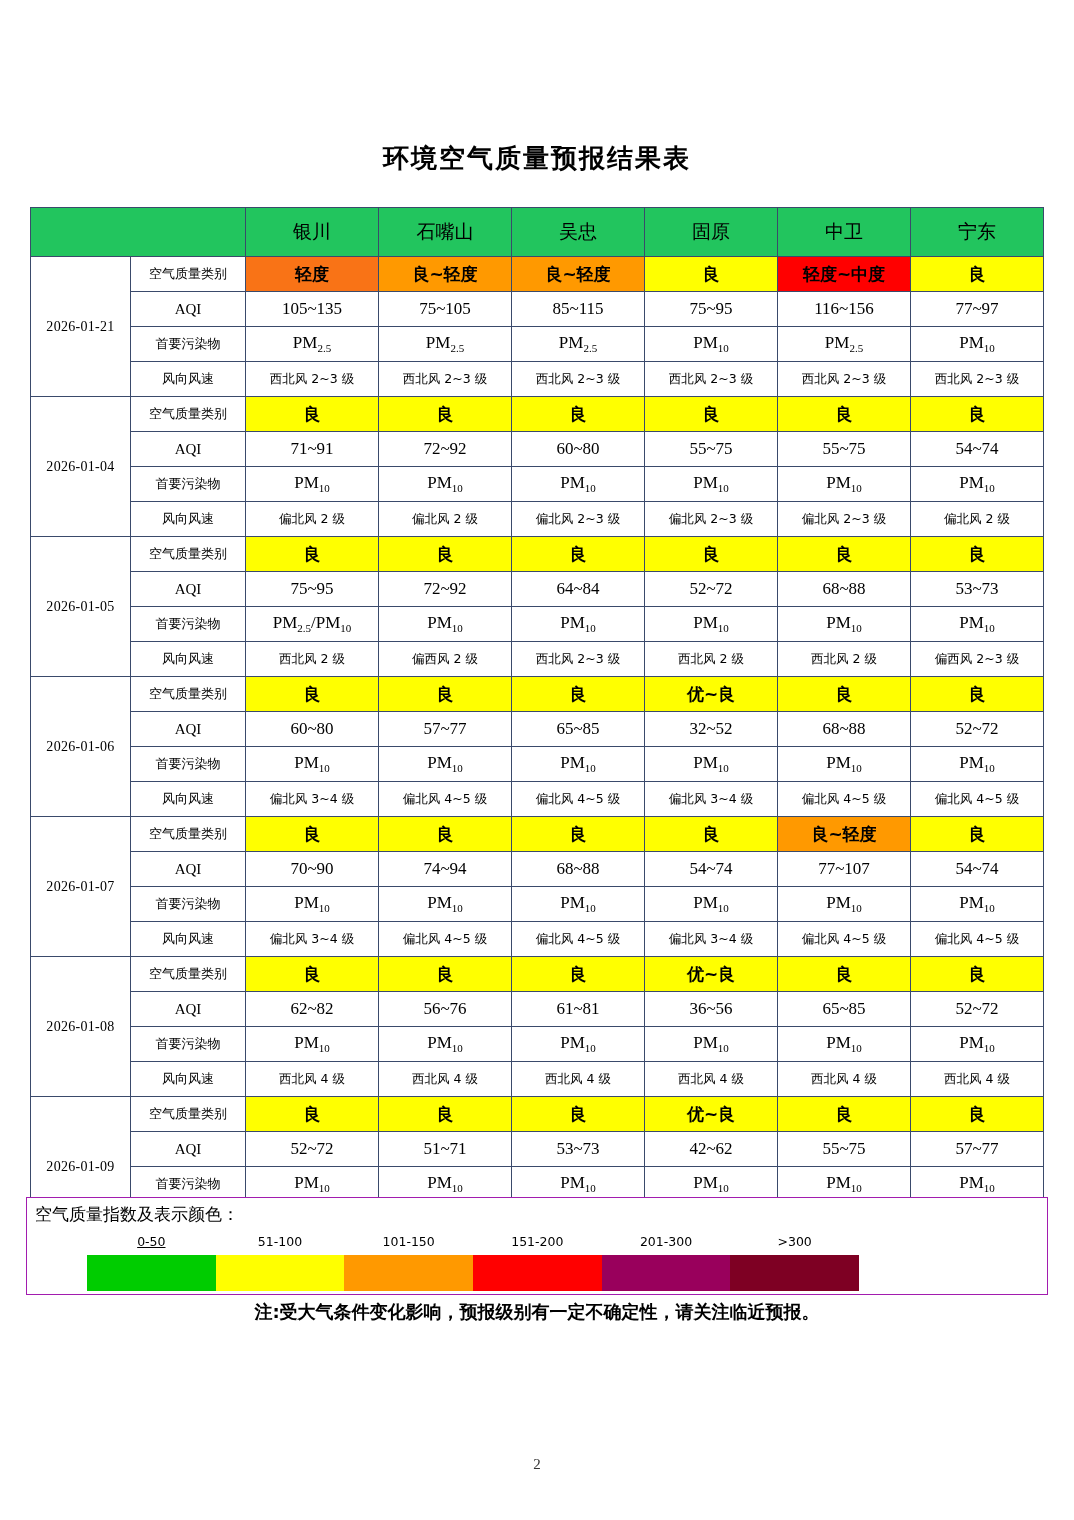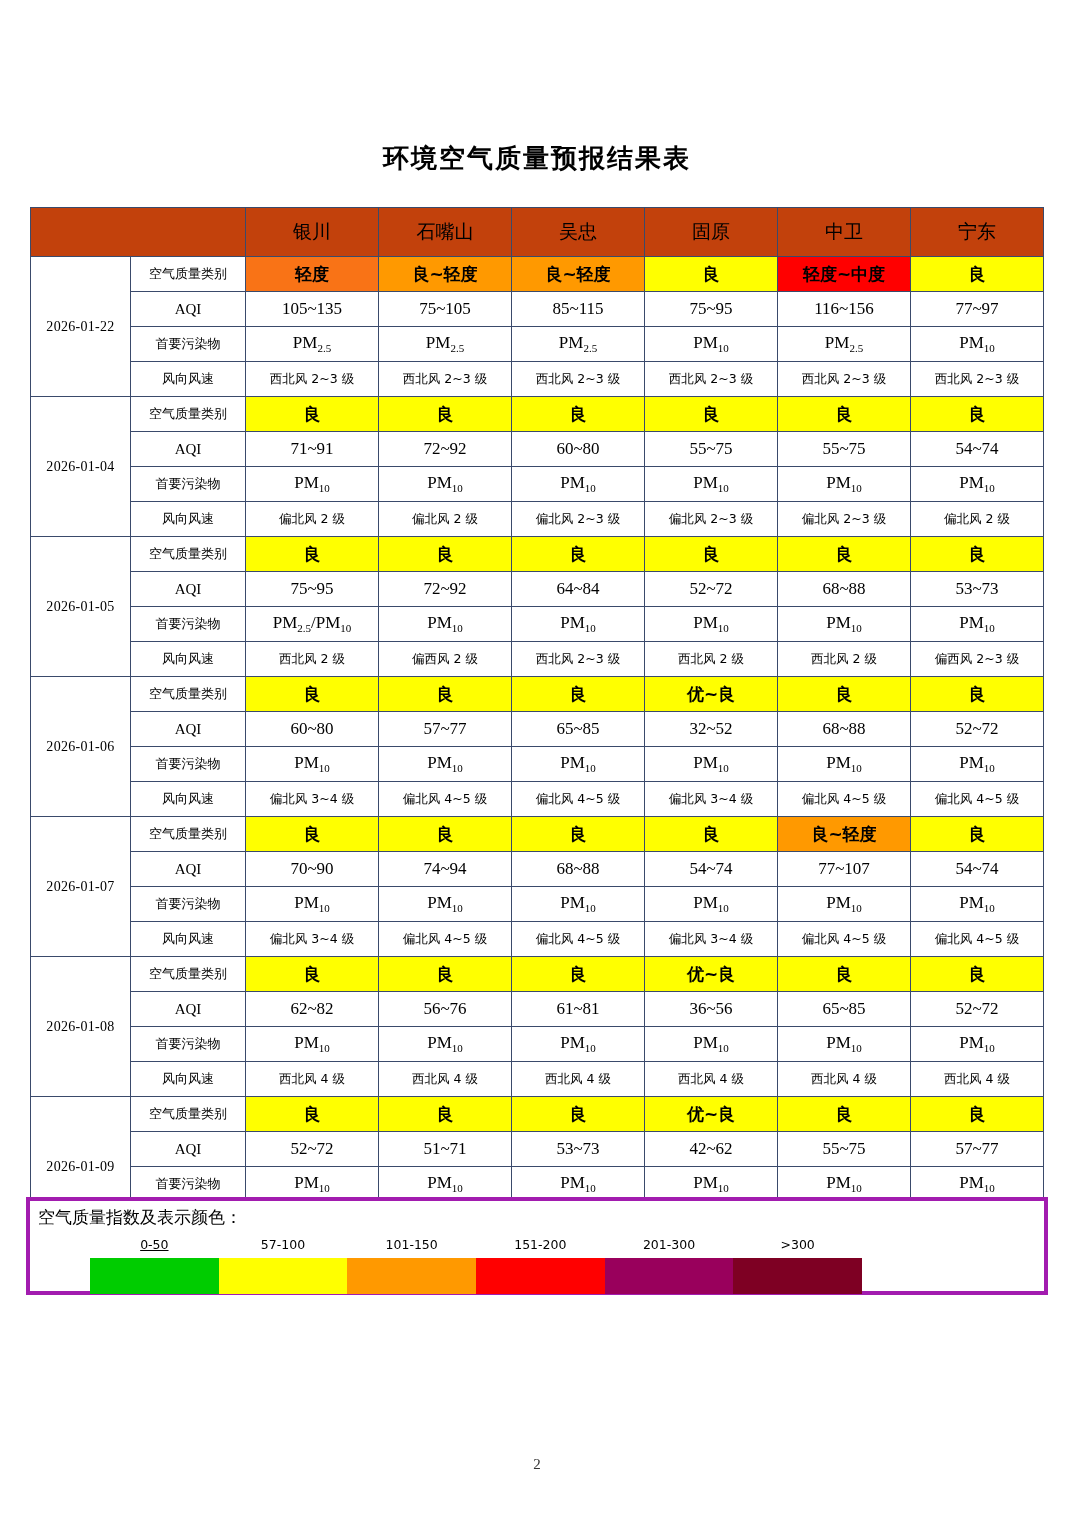--- a/index.html
+++ b/index.html
@@ -61,21 +61,21 @@
   
   col.c-date  { width: 100px; }
   col.c-attr  { width: 115px; }
   col.c-city  { width: 133px; }
 
   
   tr.head td {
     height: 48px;
     font-family: "DejaVu Sans", sans-serif;
     font-size: 19px;
-    background: #c2410c;
+    background: #22c55e;
   }
 
   
   td.date-cell {
     font-family: "Liberation Serif", serif;
     font-size: 14px;
     letter-spacing: 0.3px;
     background: #ffffff;
   }
 
@@ -119,21 +119,21 @@
     border-top: 1.6px solid #3a4a6b;
   }
 
   
   .legend-box {
     position: absolute;
     left: 26px;
     top: 1178px;
     width: 1022px;
     height: 98px;
-    border: 4px solid #a21caf;
+    border: 1px solid #a21caf;
     background: #ffffff;
     box-sizing: border-box;
   }
   .legend-title {
     position: absolute;
     left: 8px;
     top: 5px;
     font-family: "DejaVu Sans", sans-serif;
     font-size: 17px;
     color: #000;
@@ -217,21 +217,21 @@
           <tr class="head">
             <td colspan="2"></td>
             <td>银川</td>
             <td>石嘴山</td>
             <td>吴忠</td>
             <td>固原</td>
             <td>中卫</td>
             <td>宁东</td>
           </tr>
           <tr class="block-top">
-            <td class="date-cell" rowspan="4">2026-01-22</td>
+            <td class="date-cell" rowspan="4">2026-01-21</td>
             <td class="attr-cell">空气质量类别</td>
             <td class="val cat" style="background: #f97316;">轻度</td>
             <td class="val cat" style="background: rgb(255, 153, 0);">良~轻度</td>
             <td class="val cat" style="background: rgb(255, 153, 0);">良~轻度</td>
             <td class="val cat" style="background: rgb(255, 255, 0);">良</td>
             <td class="val cat" style="background: rgb(255, 0, 0);">轻度~中度</td>
             <td class="val cat" style="background: rgb(255, 255, 0);">良</td>
           </tr>
           <tr>
             <td class="attr-cell aqi-label">AQI</td>
@@ -484,33 +484,34 @@
           </tr>
         </tbody>
     </table>
   </div>
 
   <div class="legend-box">
     <div class="legend-title">空气质量指数及表示颜色：</div>
     <div class="legend-scale">
       <div class="legend-labels" id="legend-labels">
           <span style="left: 8.33333%; text-decoration: underline;">0-50</span>
-          <span style="left: 25%;">57-100</span>
+          <span style="left: 25%;">51-100</span>
           <span style="left: 41.6667%;">101-150</span>
           <span style="left: 58.3333%;">151-200</span>
           <span style="left: 75%;">201-300</span>
           <span style="left: 91.6667%;">&gt;300</span>
         </div>
       <div class="legend-bars" id="legend-bars">
           <div class="swatch" style="background: rgb(0, 204, 0);"></div>
           <div class="swatch" style="background: rgb(255, 255, 0);"></div>
           <div class="swatch" style="background: rgb(255, 153, 0);"></div>
           <div class="swatch" style="background: rgb(255, 0, 0);"></div>
           <div class="swatch" style="background: rgb(153, 0, 92);"></div>
           <div class="swatch" style="background: rgb(126, 0, 35);"></div>
         </div>
     </div>
   </div>
 
+  <div class="note">注:受大气条件变化影响，预报级别有一定不确定性，请关注临近预报。</div>
 
   <div class="page-number">2</div>
 
 </div>
 
 </body></html>

